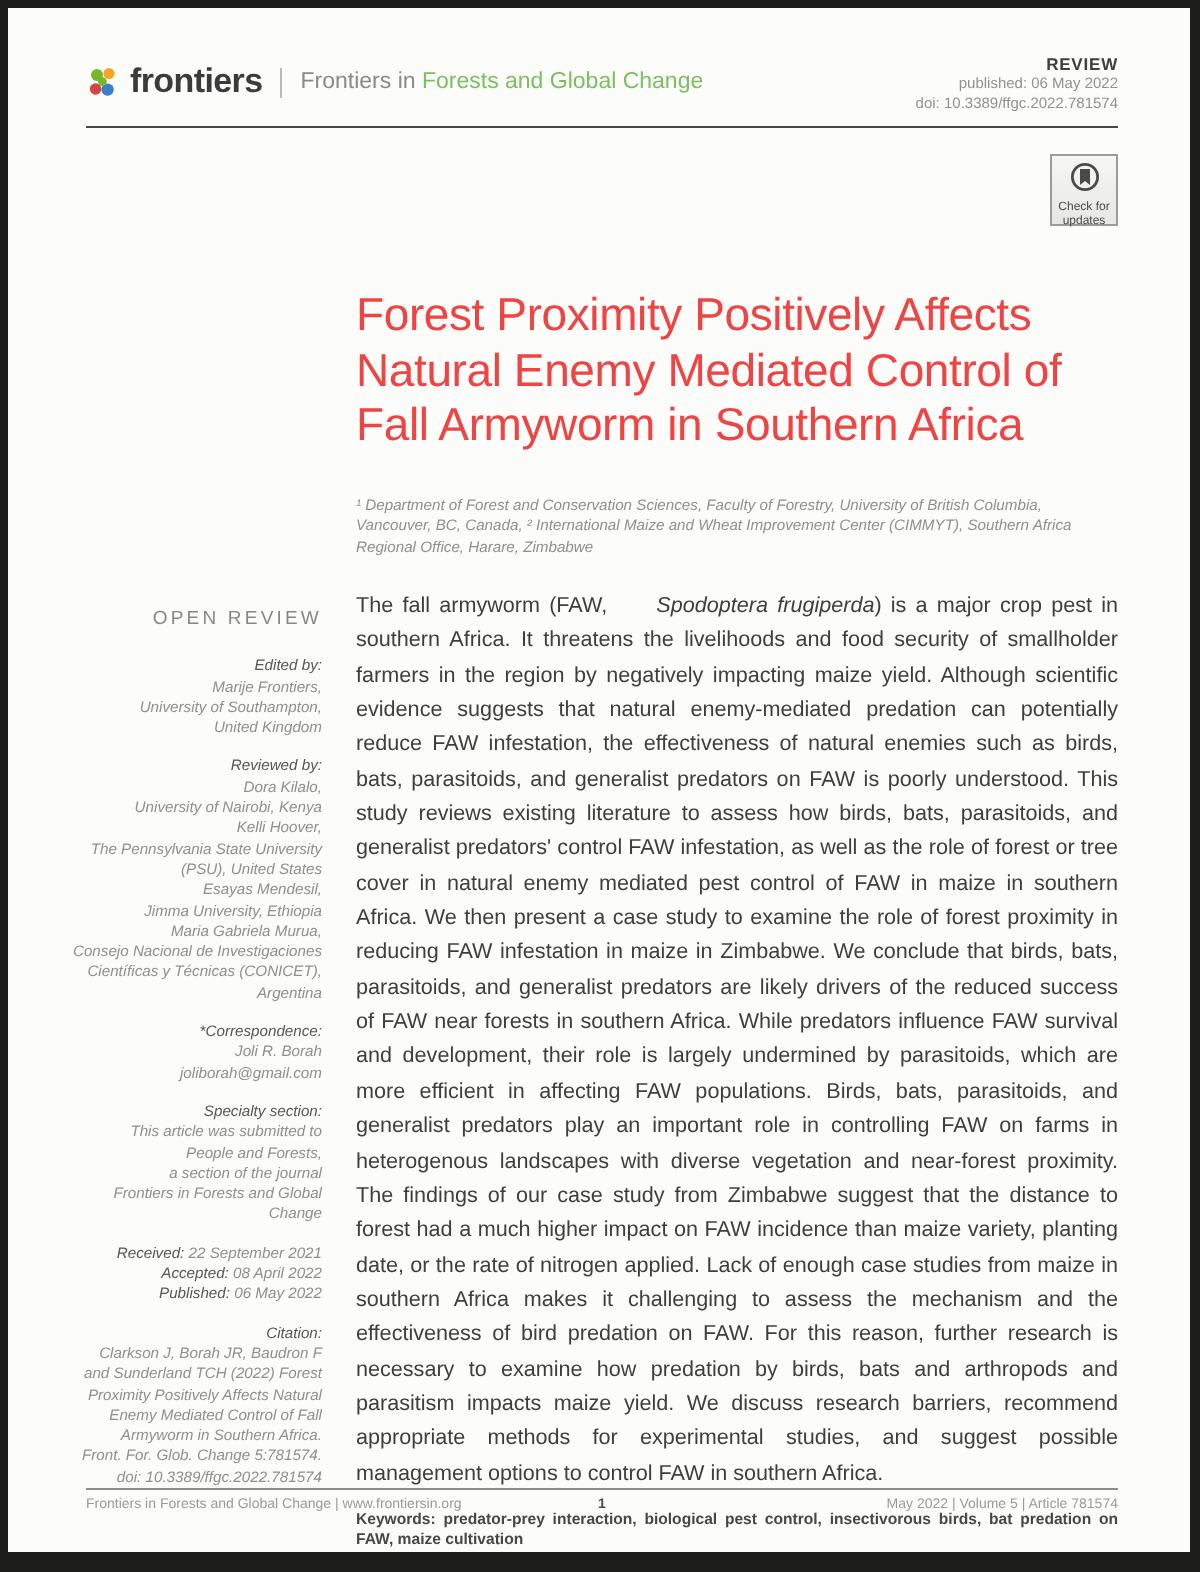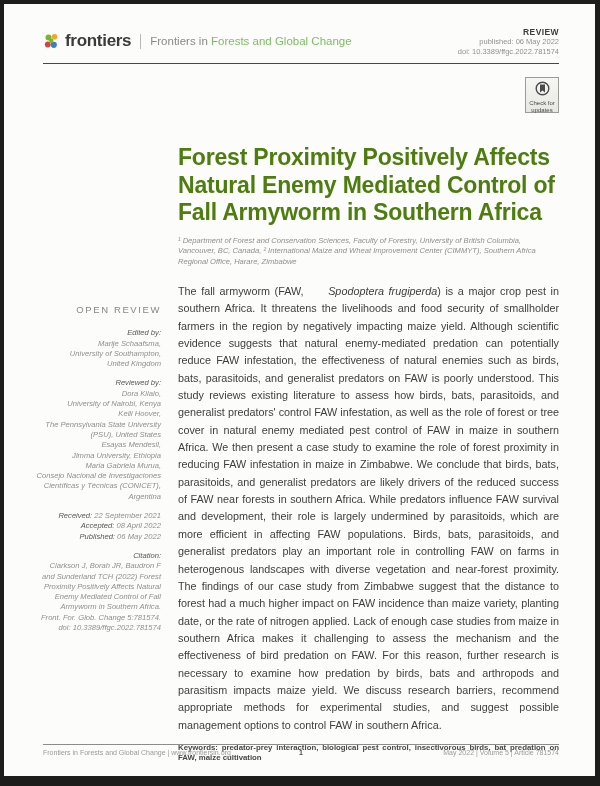--- a/index.html
+++ b/index.html
@@ -29,23 +29,23 @@
   .sidebar { position:absolute; top:301px; left:30px; width:127px; text-align:right; font-size:7.6px; line-height:10.3px; font-style:italic; color:#8f8f8f; }
   .open-access { font-style:normal; font-size:9.5px; letter-spacing:1.6px; color:#878787; margin-bottom:13px; }
   .sb-block { margin-bottom:9px; }
   .sb-label { font-weight:normal; color:#565656; }
   .sb-text { white-space:pre-line; }
   .sb-dateline .sb-label { display:inline; }
   .sb-dates { margin-bottom:9px; }
 
   
   .main { position:absolute; top:140px; left:174px; width:381px; }
-  .title { font-size:23px; font-weight:bold; color:#4d7c0f; line-height:27.5px; letter-spacing:-0.2px; white-space:pre-line; }
+  .title { font-size:23px; font-weight:normal; color:#ef4444; line-height:27.5px; letter-spacing:-0.2px; white-space:pre-line; }
   .authors { margin-top:11px; font-size:10px; font-weight:bold; font-style:italic; color:#333333; }
-  .affiliations { margin-top:9px; font-size:7.6px; font-style:italic; color:#8f8f8f; line-height:10.5px; }
+  .affiliations { margin-top:21px; font-size:7.6px; font-style:italic; color:#8f8f8f; line-height:10.5px; }
   .abstract { margin-top:16px; font-size:10.8px; color:#3e3e3e; line-height:17.35px; text-align:justify; }
   .keywords { margin-top:9px; font-size:7.8px; font-weight:bold; color:#474747; line-height:10px; text-align:justify; }
   .italic { font-style:italic;margin-left:20px; }
 
   
   .footer-rule { position:absolute; left:39px; right:36px; top:740px; height:1px; background:#8c8c8c; }
   .footer { position:absolute; left:39px; right:36px; top:745px; display:flex; font-size:7px; color:#9a9a9a; }
   .footer-left { flex:1; text-align:left; }
   .footer-page { width:40px; text-align:center; color:#4a4a4a; font-weight:bold; }
   .footer-right { flex:1; text-align:right; }
@@ -85,41 +85,54 @@
     </svg>
     <div class="badge-text">Check for
 updates</div>
   </div>
 
   <div class="sidebar">
     <div class="open-access">OPEN REVIEW</div>
 
     <div class="sb-block">
       <div class="sb-label">Edited by:</div>
-      <div class="sb-text">Marije Schaafsma,
+      <div class="sb-text">Marije Frontiers,
 University of Southampton,
 United Kingdom</div>
     </div>
 
     <div class="sb-block">
       <div class="sb-label">Reviewed by:</div>
       <div class="sb-text">Dora Kilalo,
 University of Nairobi, Kenya
 Kelli Hoover,
 The Pennsylvania State University
 (PSU), United States
 Esayas Mendesil,
 Jimma University, Ethiopia
 Maria Gabriela Murua,
 Consejo Nacional de Investigaciones
 Científicas y Técnicas (CONICET),
 Argentina</div>
     </div>
 
+    <div class="sb-block">
+      <div class="sb-label">*Correspondence:</div>
+      <div>Joli R. Borah</div>
+      <div>joliborah@gmail.com</div>
+    </div>
 
+    <div class="sb-block">
+      <div class="sb-label">Specialty section:</div>
+      <div class="sb-text">This article was submitted to
+People and Forests,
+a section of the journal
+Frontiers in Forests and Global
+Change</div>
+    </div>
 
     <div class="sb-dates">
       <div class="sb-dateline"><span class="sb-label">Received: </span><span>22 September 2021</span></div>
       <div class="sb-dateline"><span class="sb-label">Accepted: </span><span>08 April 2022</span></div>
       <div class="sb-dateline"><span class="sb-label">Published: </span><span>06 May 2022</span></div>
     </div>
 
     <div class="sb-block">
       <div class="sb-label">Citation:</div>
       <div class="sb-text">Clarkson J, Borah JR, Baudron F

